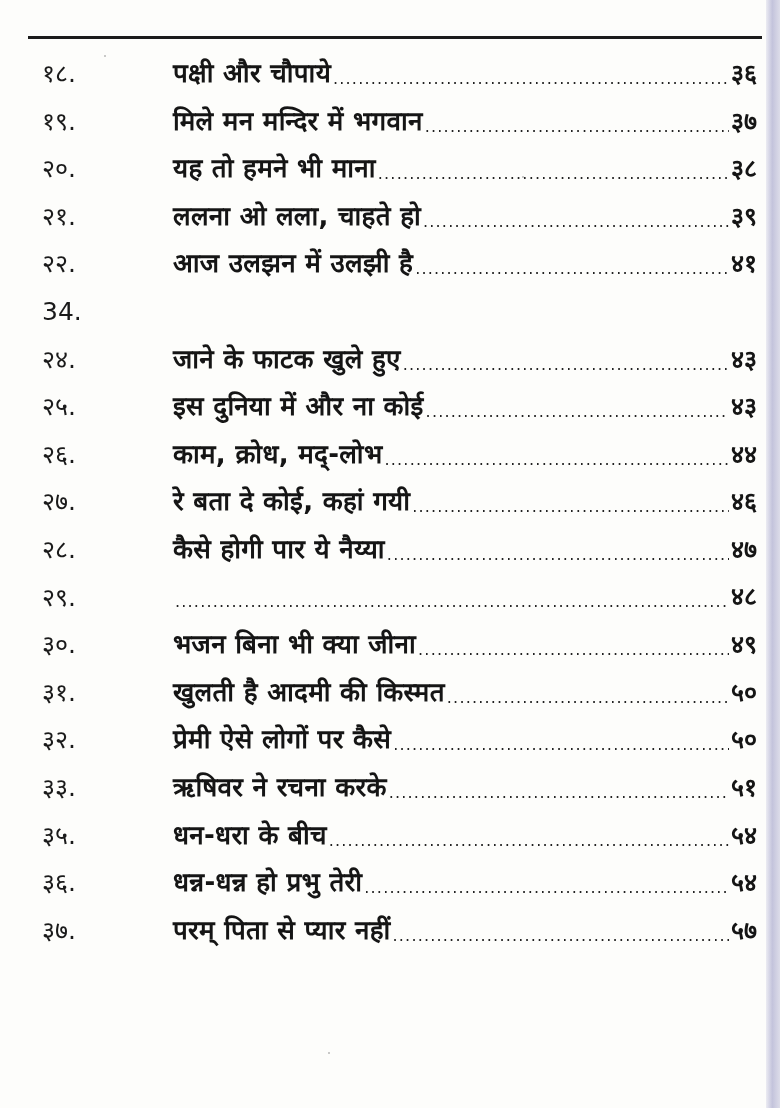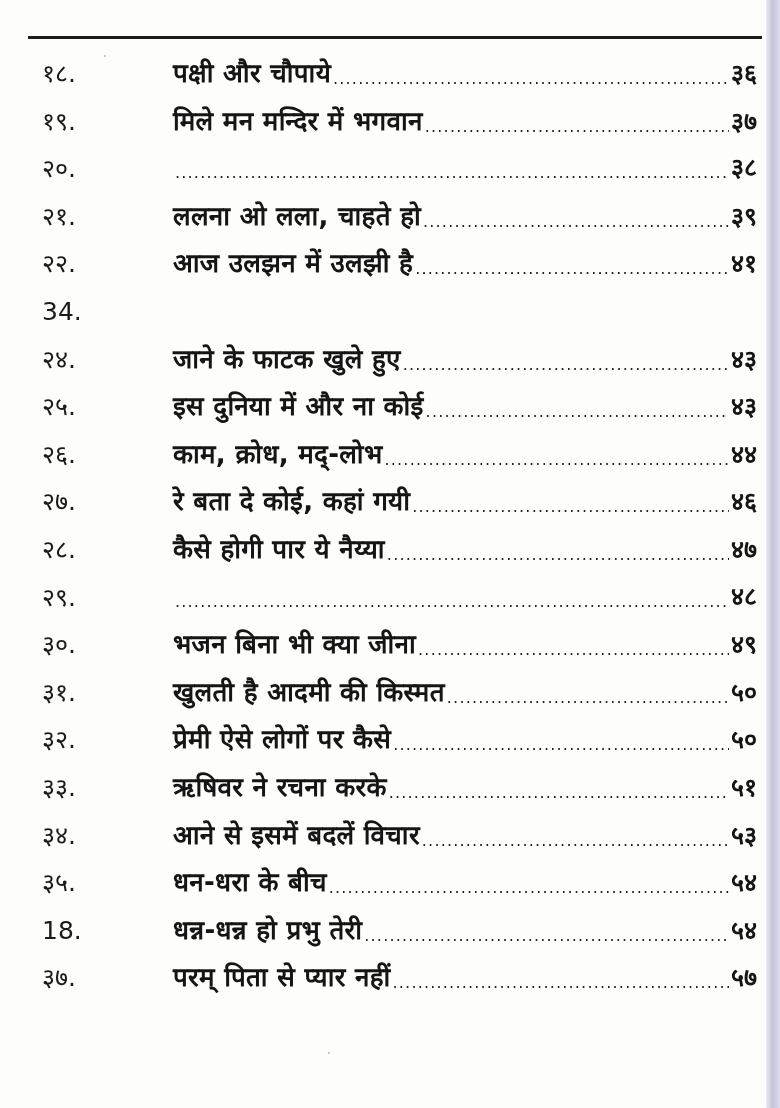--- a/index.html
+++ b/index.html
@@ -119,20 +119,21 @@
     <span class="toc-num">१९.</span>
     <div class="toc-line">
       <span class="toc-title">मिले मन मन्दिर में भगवान</span>
       <span class="toc-leader"></span>
       <span class="toc-page">३७</span>
     </div>
   </div>
   <div class="toc-row">
     <span class="toc-num">२०.</span>
     <div class="toc-line">
+      <span class="toc-title">यह तो हमने भी माना</span>
       <span class="toc-leader"></span>
       <span class="toc-page">३८</span>
     </div>
   </div>
   <div class="toc-row">
     <span class="toc-num">२१.</span>
     <div class="toc-line">
       <span class="toc-title">ललना ओ लला, चाहते हो</span>
       <span class="toc-leader"></span>
       <span class="toc-page">३९</span>
@@ -222,37 +223,29 @@
   </div>
   <div class="toc-row">
     <span class="toc-num">३३.</span>
     <div class="toc-line">
       <span class="toc-title">ऋषिवर ने रचना करके</span>
       <span class="toc-leader"></span>
       <span class="toc-page">५१</span>
     </div>
   </div>
   <div class="toc-row">
-    <span class="toc-num">३४.</span>
-    <div class="toc-line">
-      <span class="toc-title">आने से इसमें बदलें विचार</span>
-      <span class="toc-leader"></span>
-      <span class="toc-page">५३</span>
-    </div>
-  </div>
-  <div class="toc-row">
     <span class="toc-num">३५.</span>
     <div class="toc-line">
       <span class="toc-title">धन-धरा के बीच</span>
       <span class="toc-leader"></span>
       <span class="toc-page">५४</span>
     </div>
   </div>
   <div class="toc-row">
-    <span class="toc-num">18.</span>
+    <span class="toc-num">३६.</span>
     <div class="toc-line">
       <span class="toc-title">धन्न-धन्न हो प्रभु तेरी</span>
       <span class="toc-leader"></span>
       <span class="toc-page">५४</span>
     </div>
   </div>
   <div class="toc-row">
     <span class="toc-num">३७.</span>
     <div class="toc-line">
       <span class="toc-title">परम् पिता से प्यार नहीं</span>

